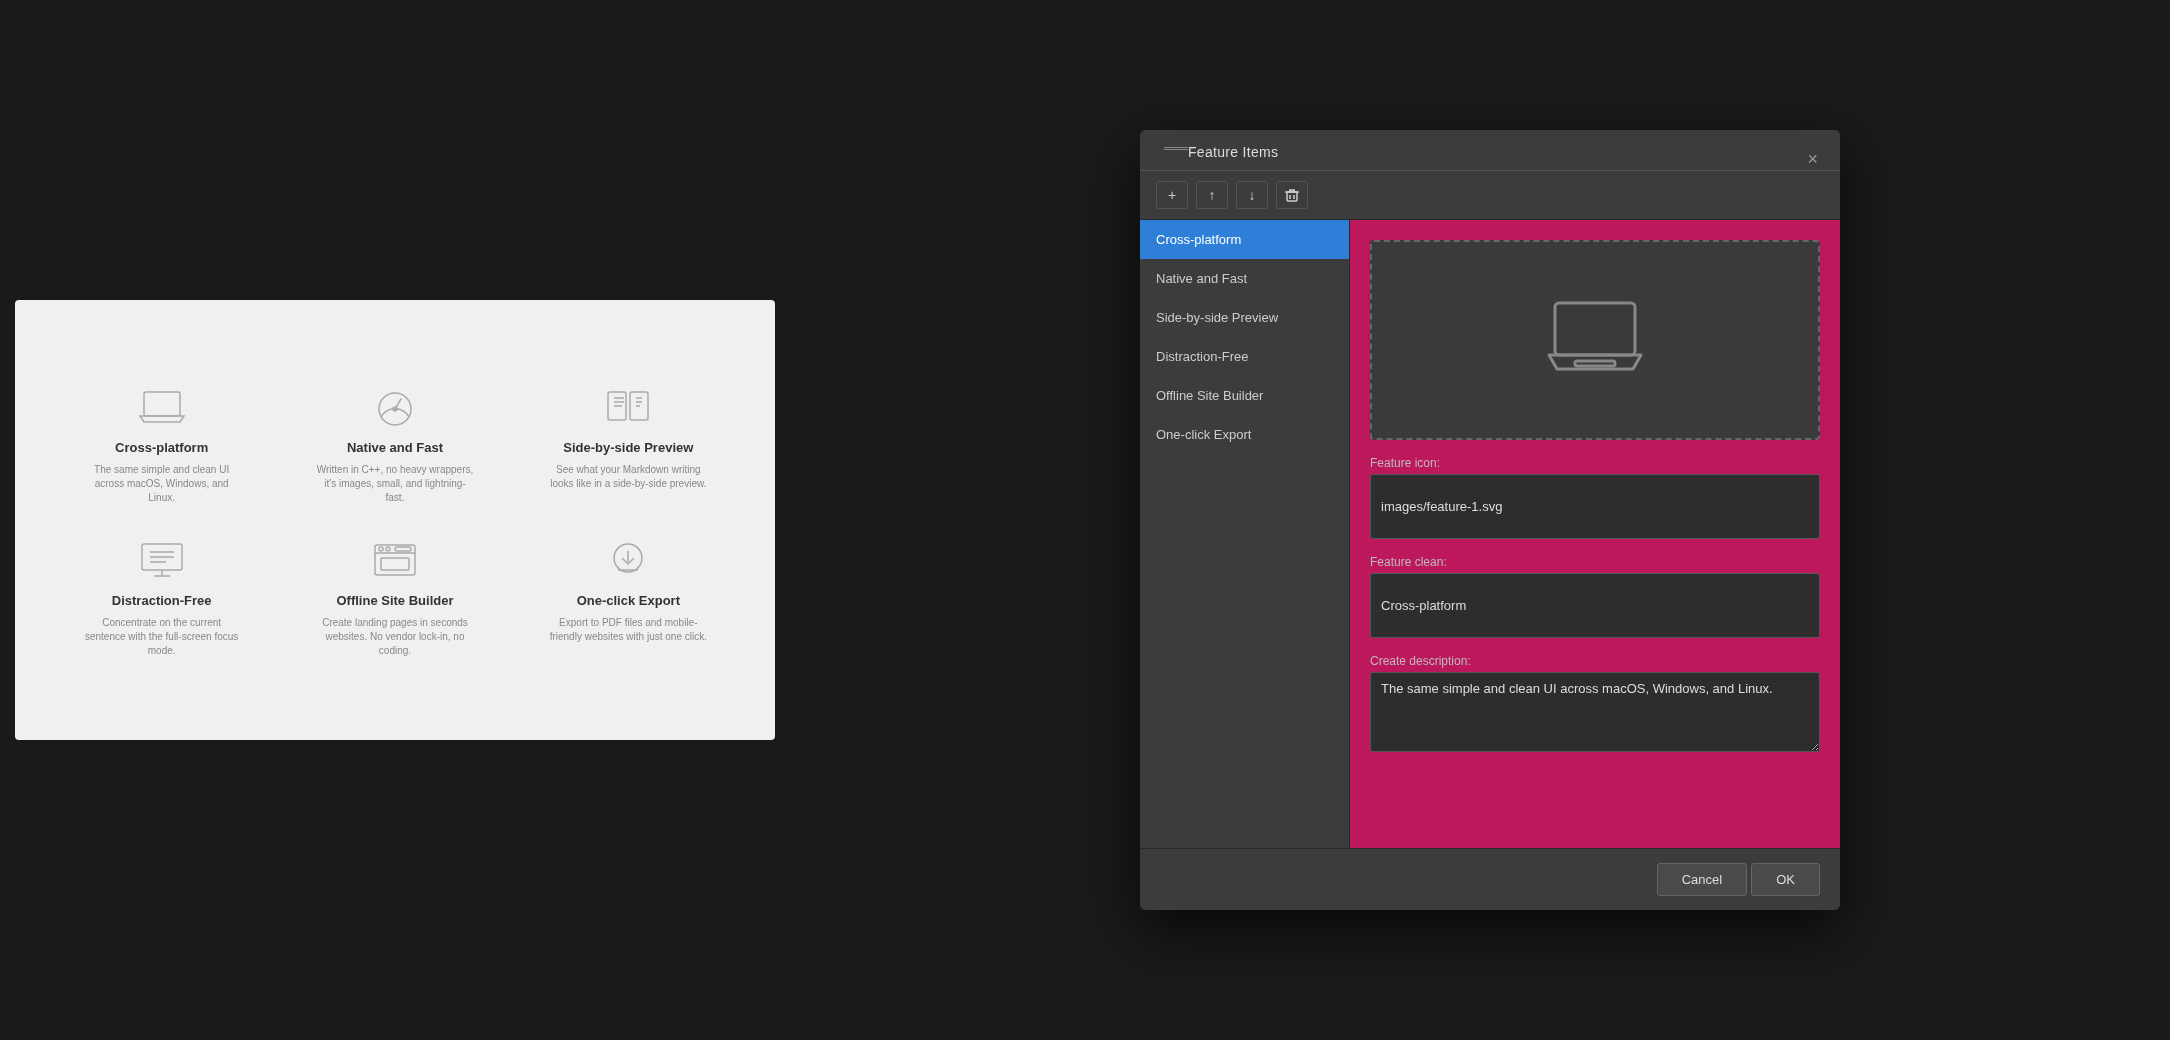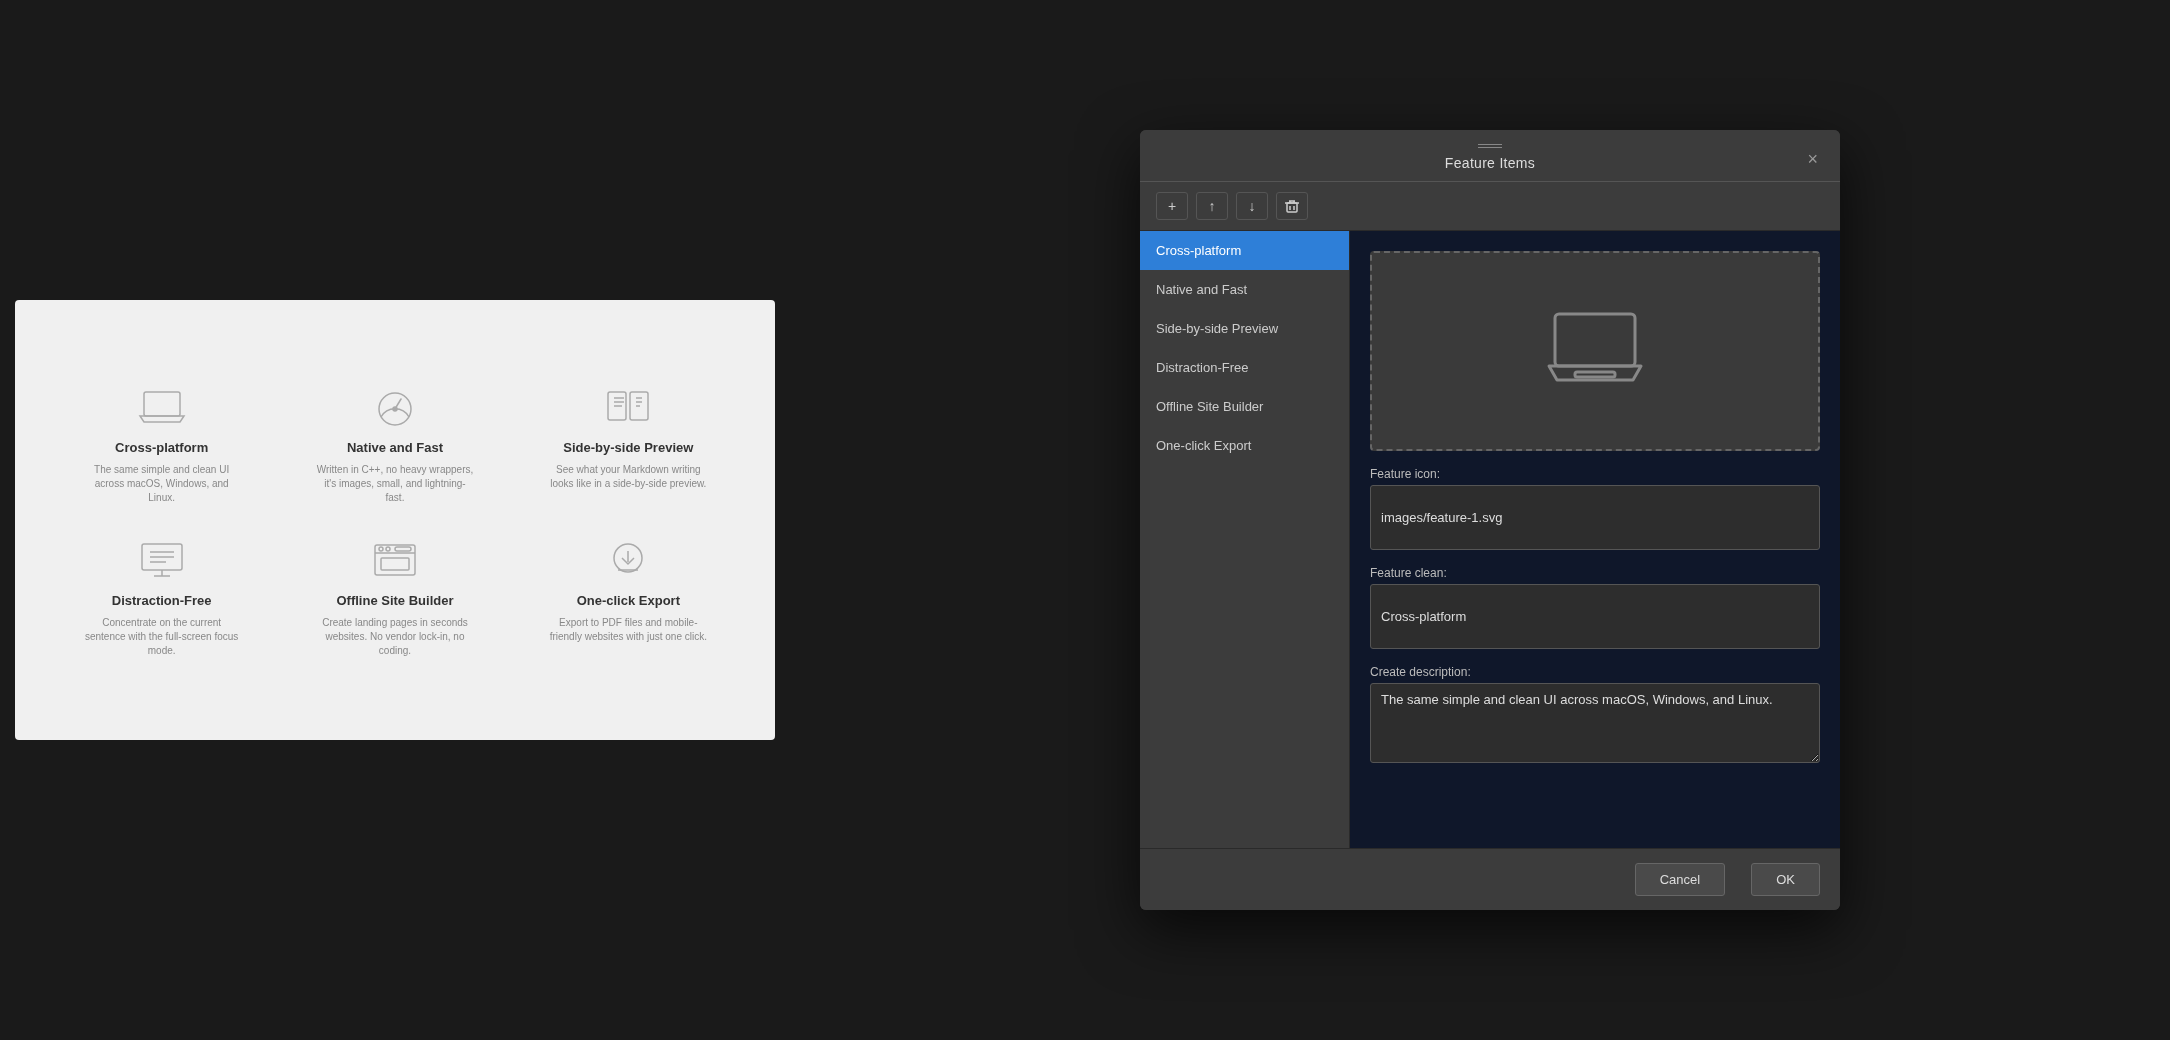--- a/index.html
+++ b/index.html
@@ -90,21 +90,21 @@
       border-radius: 6px;
       display: flex;
       flex-direction: column;
       box-shadow: 0 20px 60px rgba(0,0,0,0.7);
       overflow: hidden;
     }
     .dialog-titlebar {
       background: #3c3c3c;
       padding: 14px 24px 10px;
       display: flex;
-      flex-direction: column;
+      flex-direction: row;
       align-items: center;
       position: relative;
       border-bottom: 1px solid #555;
     }
     .dialog-drag-handle {
       width: 24px;
       height: 3px;
       display: flex;
       flex-direction: column;
       gap: 2px;
@@ -178,21 +178,21 @@
       border-bottom: none;
     }
     .list-item.active {
       background: #2e7fd8;
       color: #fff;
     }
 
     
     .detail-panel {
       flex: 1;
-      background: #0f172a;
+      background: #be185d;
       padding: 20px;
       display: flex;
       flex-direction: column;
       gap: 16px;
       overflow-y: auto;
     }
 
     .icon-preview-area {
       width: 100%;
       height: 200px;
@@ -237,21 +237,21 @@
       outline: none;
       resize: vertical;
       min-height: 80px;
       font-family: inherit;
     }
 
     .dialog-footer {
       padding: 14px 20px;
       display: flex;
       justify-content: flex-end;
-      gap: 26px;
+      gap: 4px;
       background: #3c3c3c;
       border-top: 1px solid #2a2a2a;
     }
     .btn-cancel, .btn-ok {
       padding: 8px 24px;
       border-radius: 3px;
       border: 1px solid #666;
       font-size: 13px;
       cursor: pointer;
       color: #ddd;

